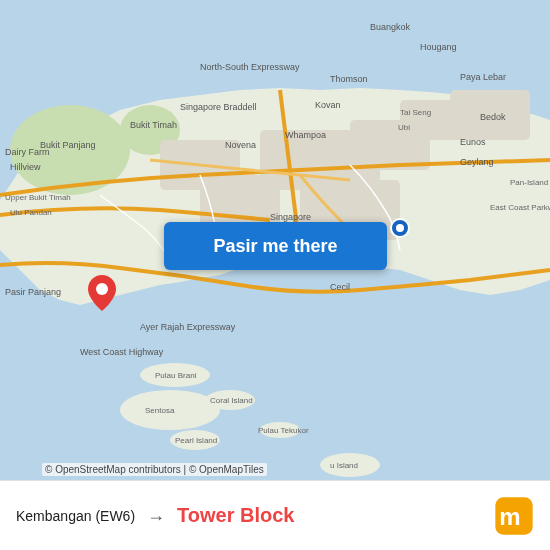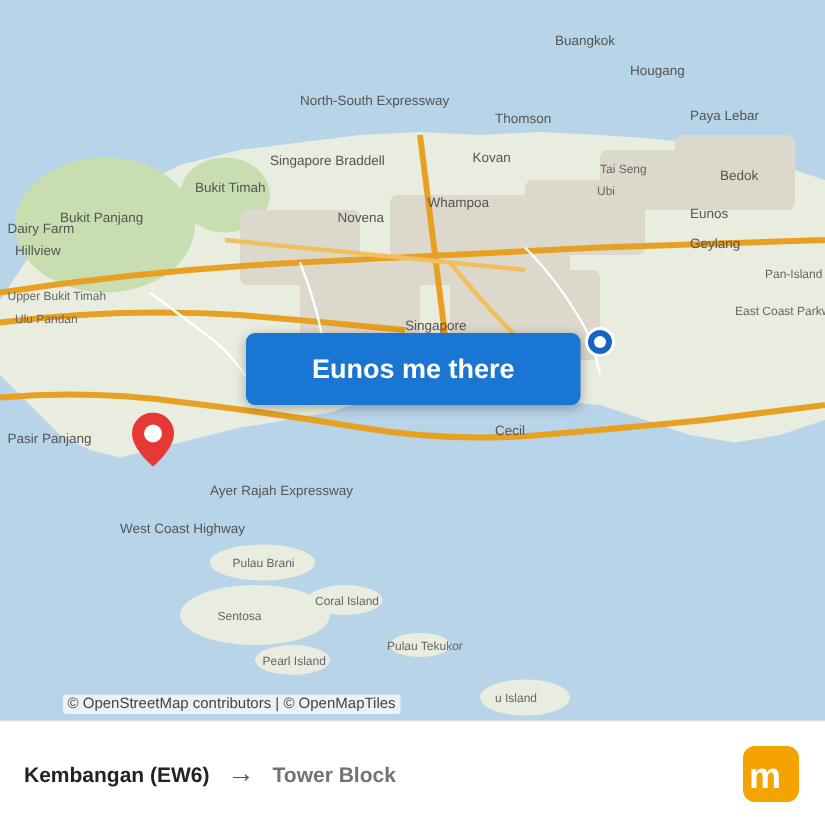--- a/index.html
+++ b/index.html
@@ -83,34 +83,34 @@
       height: 70px;
       background: #fff;
       display: flex;
       align-items: center;
       padding: 0 16px;
       border-top: 1px solid #e0e0e0;
     }
 
     #route-from {
       font-size: 14px;
-      font-weight: bold;
+      font-weight: normal;
       color: #222;
     }
 
     #arrow-icon {
       margin: 0 12px;
       font-size: 18px;
       color: #555;
     }
 
     #route-to {
-      font-size: 14px;
+      font-size: 20px;
       font-weight: bold;
-      color: #737373;
+      color: #ef4444;
     }
 
     #moovit-logo {
       margin-left: auto;
       display: flex;
       flex-direction: column;
       align-items: center;
     }
 
     #moovit-icon {
@@ -210,21 +210,21 @@
     <ellipse class="land" cx="350" cy="465" rx="30" ry="12"></ellipse>
     <text class="label-sm" x="330" y="468">u Island</text>
 
     <path class="road-major" d="M150,160 Q200,165 250,170 Q300,175 350,180"></path>
     <path class="road-major" d="M300,175 Q320,200 340,220 Q360,240 370,265"></path>
     <path class="road-minor" d="M200,175 Q210,200 215,225 Q220,250 225,270"></path>
     <path class="road-minor" d="M100,195 Q120,210 140,225 Q160,240 175,270"></path>
     <path class="road-minor" d="M350,165 Q370,185 385,210 Q395,225 400,250"></path>
   </svg>
 
-  <button id="take-me-there-btn">Eunos me there</button>
+  <button id="take-me-there-btn">Pasir me there</button>
 
   <div class="pin-red">
     <svg width="28" height="36" viewBox="0 0 28 36">
       <path d="M14 0 C6.268 0 0 6.268 0 14 C0 24.5 14 36 14 36 C14 36 28 24.5 28 14 C28 6.268 21.732 0 14 0 Z" fill="#e53935"></path>
       <circle cx="14" cy="14" r="6" fill="white"></circle>
     </svg>
   </div>
 
   <div class="pin-blue">
     <svg width="20" height="20" viewBox="0 0 20 20">

